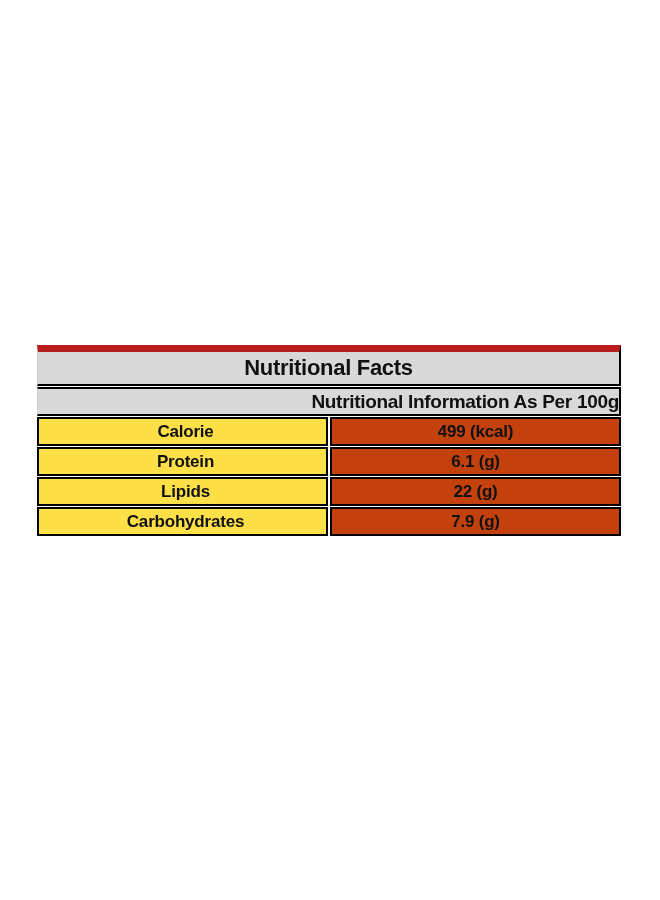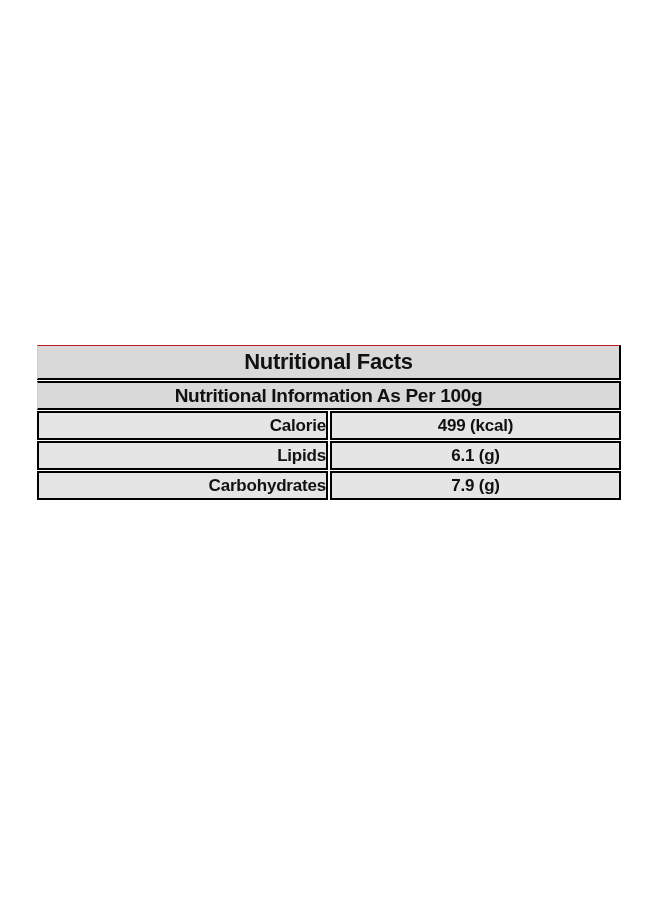--- a/index.html
+++ b/index.html
@@ -31,44 +31,44 @@
     overflow: hidden;
     white-space: nowrap;
   }
   .title-cell {
     background: #d9d9d9;
     text-align: center;
     font-size: 22px;
     line-height: 28px;
     padding: 2px 0;
     letter-spacing: -0.3px;
-    border-top: 1px solid #b91c1c;
+    border-top: 7px solid #b91c1c;
     border-left: 1px solid #cfcfcf;
   }
   .subtitle-cell {
     background: #d9d9d9;
-    text-align: center;
+    text-align: right;
     font-size: 19px;
     line-height: 23px;
     padding: 1px 0;
     letter-spacing: -0.3px;
     border-left: 1px solid #cfcfcf;
   }
   .label-cell {
     width: 50%;
-    background: #e5e5e5;
-    text-align: right;
+    background: #fde047;
+    text-align: center;
     font-size: 17px;
     line-height: 23px;
     padding: 1px 0 1px 6px;
     letter-spacing: -0.2px;
   }
   .value-cell {
     width: 50%;
-    background: #e5e5e5;
+    background: #c2410c;
     text-align: center;
     font-size: 17px;
     line-height: 23px;
     padding: 1px 0;
     letter-spacing: -0.2px;
   }
   tr.last td {
     border-bottom-width: 3px;
   }
 </style>
@@ -82,22 +82,26 @@
         <td colspan="2" class="title-cell">Nutritional Facts</td>
       </tr>
       <tr>
         <td colspan="2" class="subtitle-cell">Nutritional Information As Per 100g</td>
       </tr>
       <tr>
         <td class="label-cell">Calorie</td>
         <td class="value-cell">499 (kcal)</td>
       </tr>
       <tr>
+        <td class="label-cell">Protein</td>
+        <td class="value-cell">6.1 (g)</td>
+      </tr>
+      <tr>
         <td class="label-cell">Lipids</td>
-        <td class="value-cell">6.1 (g)</td>
+        <td class="value-cell">22 (g)</td>
       </tr>
       <tr>
         <td class="label-cell">Carbohydrates</td>
         <td class="value-cell">7.9 (g)</td>
       </tr>
     </tbody>
   </table>
 </div>
 
 </body></html>

